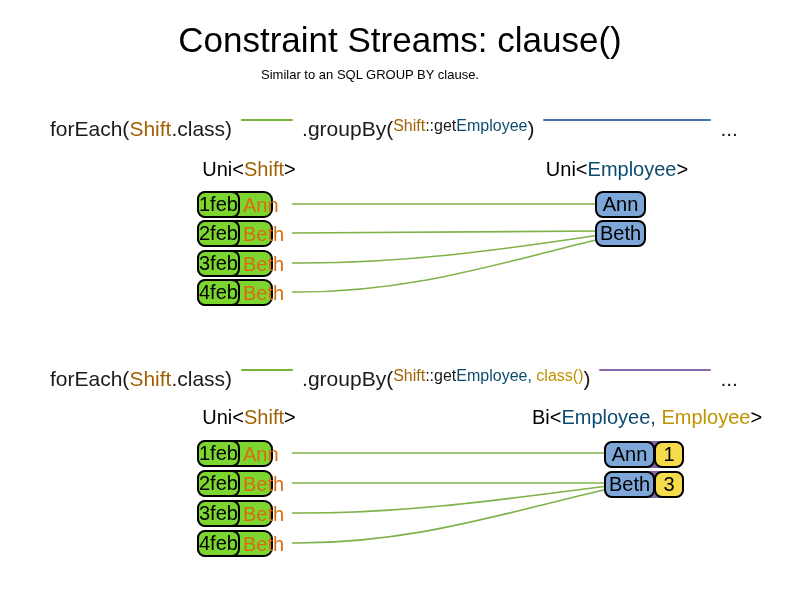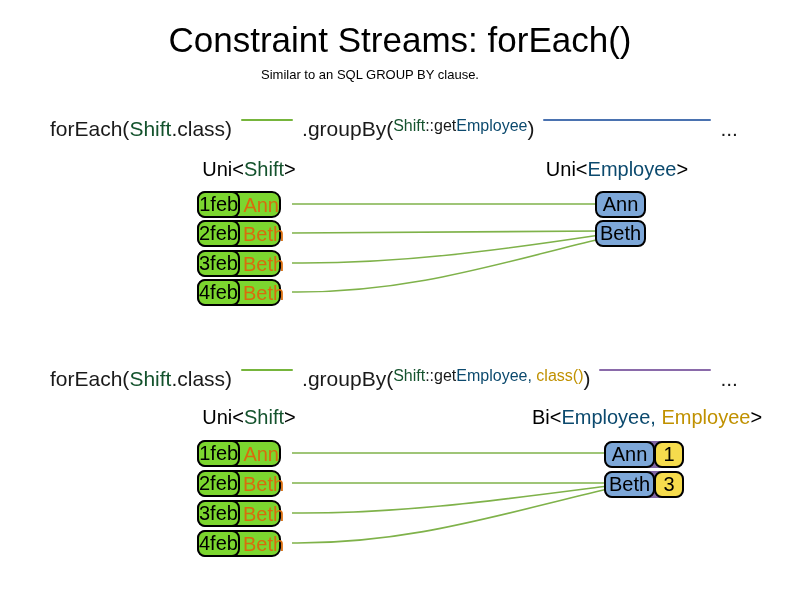--- a/index.html
+++ b/index.html
@@ -8,34 +8,34 @@
     font-family:"Liberation Sans", sans-serif; color:#000; overflow:hidden;
   }
   .title { position:absolute; top:20px; left:0; width:800px; text-align:center;
            font-size:35px; letter-spacing:0; color:#000; }
   .subtitle { position:absolute; top:67px; left:0; width:740px; text-align:center;
               font-size:13px; color:#000; }
 
   .code-line { position:absolute; left:50px; display:flex; align-items:flex-start;
                font-size:21px; white-space:pre; color:#1a1a1a; }
   .code-line .sm { font-size:16px; }
-  .green-t  { color:#14532d; }
+  .green-t  { color:#a16207; }
   .blue-t   { color:#0c4a6e; }
   .gold-t   { color:#c09100; }
   .hline { height:2px; border-radius:1px; }
   .hline.green  { width:52px;  background:#76b53c; margin:2px 9px 0 9px; }
   .hline.blue   { width:168px; background:#4a72b0; margin:2px 9px 0 9px; }
   .hline.purple { width:112px; background:#8a6aaa; margin:2px 9px 0 9px; }
 
   .hdr { position:absolute; transform:translateX(-50%); font-size:20px;
          white-space:pre; color:#000; }
 
   svg.links { position:absolute; left:0; top:0; z-index:1; }
 
-  .row { position:absolute; left:197px; box-sizing:border-box; width:84px; height:27px;
+  .row { position:absolute; left:197px; box-sizing:border-box; width:76px; height:27px;
          background:#7cd62f; border:2px solid #000; border-radius:9px;
          display:flex; align-items:stretch; z-index:2; }
   .feb { box-sizing:border-box; width:52px; height:27px; margin:-2px 0 0 -2px;
          background:#7cd62f; border:2px solid #000; border-radius:8px;
          font-size:20px; line-height:22px; text-align:center; color:#000; }
   .name { font-size:20px; line-height:24px; padding-left:3px; color:#d96c0d;
           white-space:nowrap; }
 
   .emp-box { position:absolute; left:595px; box-sizing:border-box; width:51px; height:27px;
              background:#7da7d8; border:2px solid #000; border-radius:8px;
@@ -48,21 +48,21 @@
                 line-height:22px; text-align:center; color:#000; }
   .tuple .cnt { box-sizing:border-box; width:30px; height:27px; background:#f6dc4d;
                 border:2px solid #000; border-radius:8px; margin-left:-1px;
                 font-size:20px; line-height:22px; text-align:center; color:#000; }
 </style>
 </head>
 <body>
 
 <div id="slide">
 
-  <div class="title">Constraint Streams: forEach()</div>
+  <div class="title">Constraint Streams: clause()</div>
   <div class="subtitle">Similar to an SQL GROUP BY clause.</div>
 
   <div class="code-line" style="top:117px">
     <span>forEach(</span><span class="green-t">Shift</span><span>.class)</span>
     <span class="hline green"></span>
     <span>.groupBy(</span><span class="sm green-t">Shift</span><span class="sm">::get</span><span class="sm blue-t">Employee</span><span>)</span>
     <span class="hline blue"></span>
     <span>...</span>
   </div>
 

